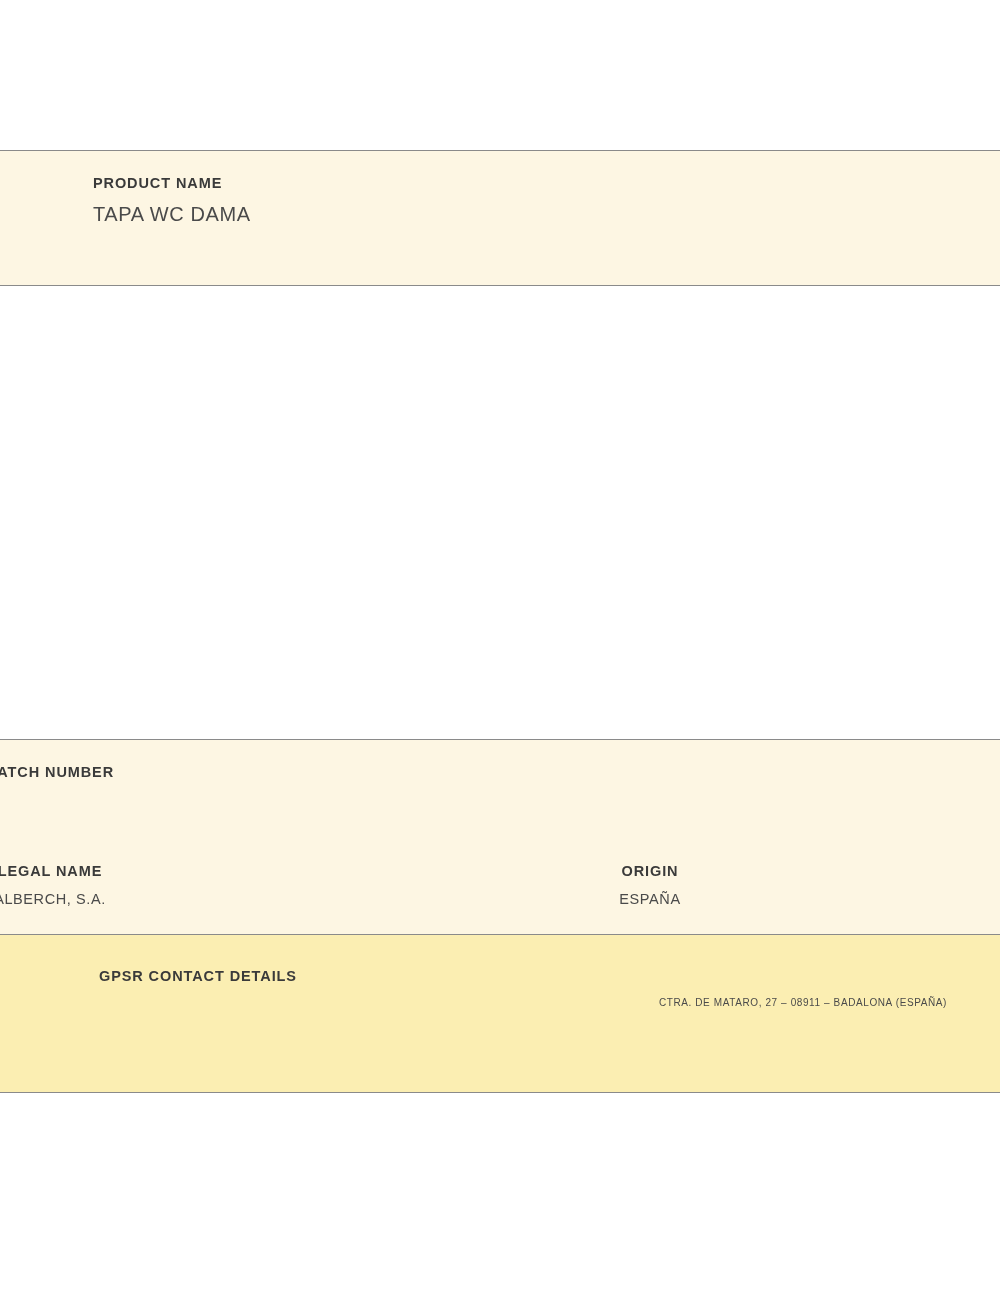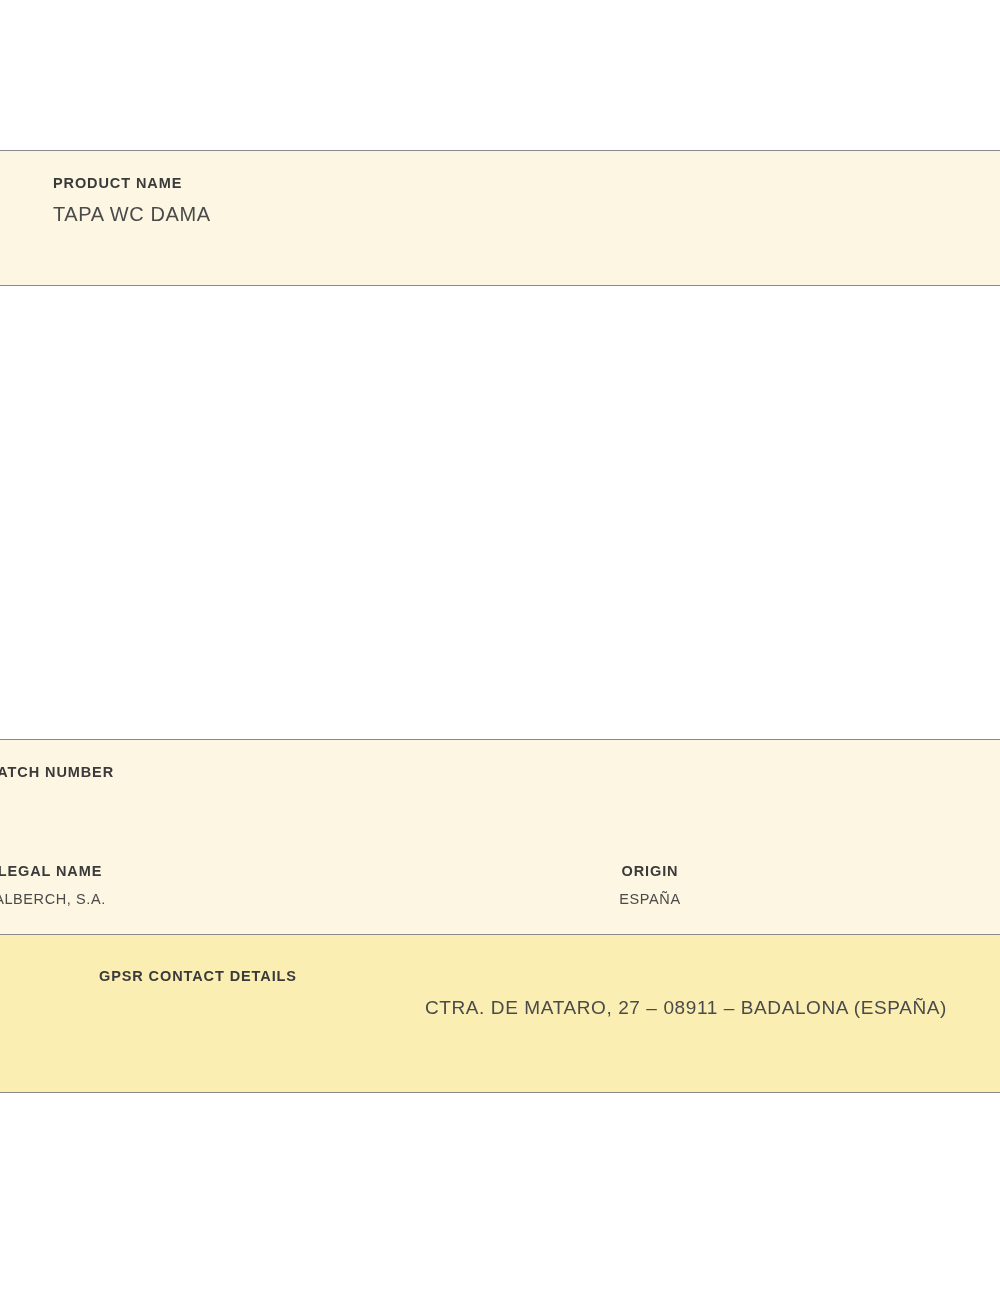--- a/index.html
+++ b/index.html
@@ -32,20 +32,21 @@
   .section-product {
     background: #fdf6e3;
     border-top: 1px solid #8a8a8a;
     border-bottom: 1px solid #8a8a8a;
     padding: 24px 0 24px 0;
     height: 136px;
     box-sizing: border-box;
   }
   .field-block {
     padding-left: 53px;
+    margin-left: 40px;
   }
   .field-label {
     font-size: 14.5px;
     font-weight: bold;
     letter-spacing: 0.9px;
     color: #3a3a3a;
     margin: 0 0 12px 0;
   }
   .field-value {
     font-size: 20px;
@@ -120,21 +121,21 @@
     letter-spacing: 0.9px;
     color: #3a3a3a;
     margin-left: 46px;
   }
   .gpsr-address {
     position: absolute;
     left: 0;
     right: 53px;
     top: 62px;
     text-align: right;
-    font-size: 19px;
+    font-size: 10px;
     letter-spacing: 0.6px;
     color: #4a4a4a;
   }
 
   
   .bottom-gap {
     background: #ffffff;
     height: 207px;
   }
 </style>

